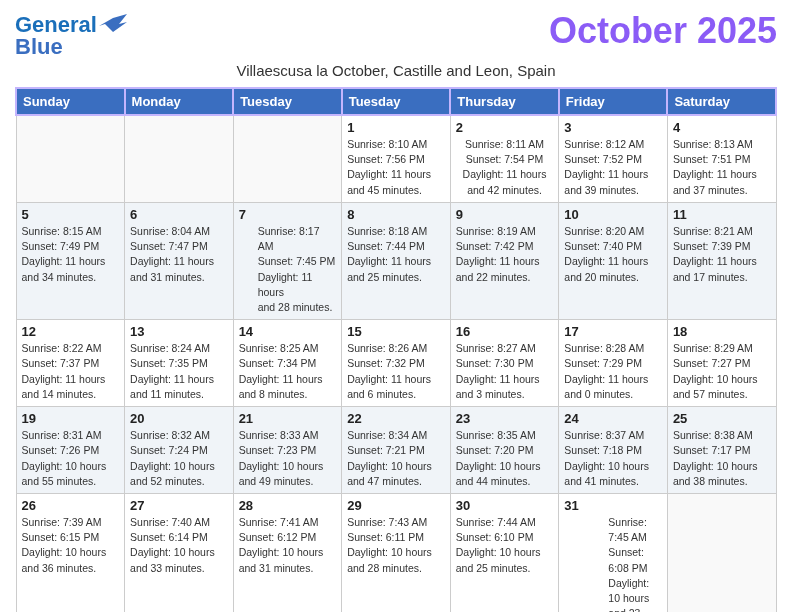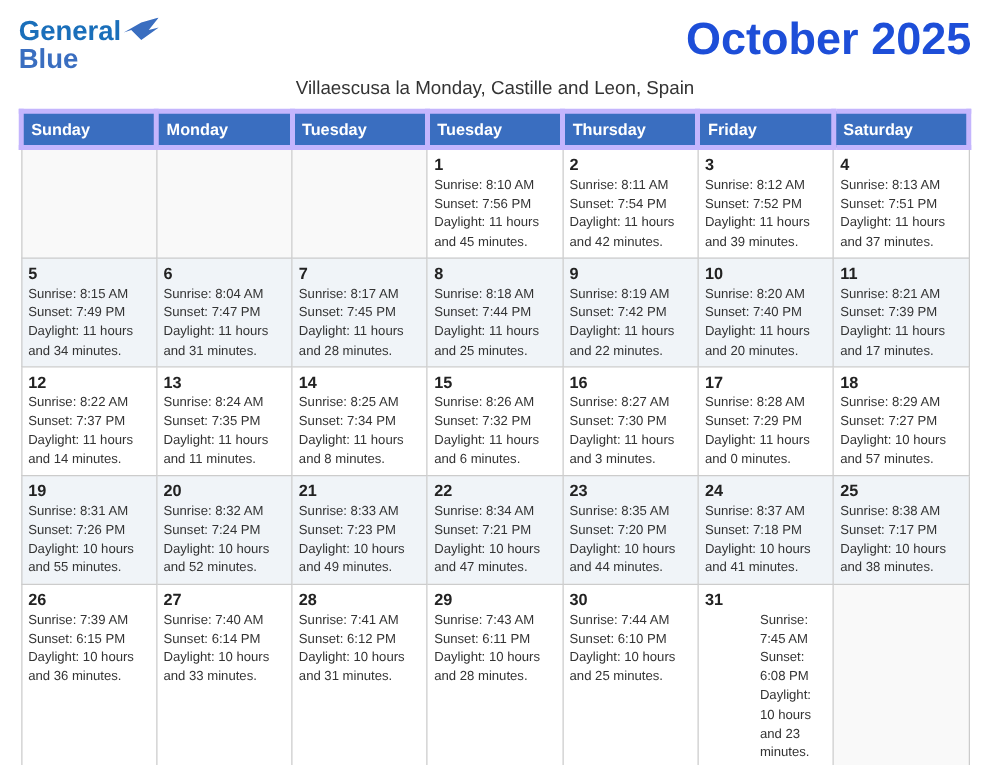--- a/index.html
+++ b/index.html
@@ -35,42 +35,42 @@
       color: #1a6fba;
     }
     .logo-bird {
       width: 28px;
       height: 22px;
       margin-left: 2px;
     }
     .month-title {
       font-size: 36px;
       font-weight: bold;
-      color: #1d4ed8;
+      color: #8b5cf6;
       text-align: right;
       margin-left: 24px;
     }
     .subtitle {
       font-size: 15px;
       color: #333;
       text-align: center;
       margin-bottom: 8px;
     }
     .calendar-table {
       width: 100%;
       border-collapse: collapse;
       table-layout: fixed;
     }
     .calendar-table th {
       background-color: #3a6ec0;
       color: #fff;
       text-align: left;
       padding: 5px 6px;
       font-size: 13px;
-      border: 4px solid #c4b5fd;
+      border: 2px solid #c4b5fd;
     }
     .calendar-table td {
       border: 1px solid #ccc;
       vertical-align: top;
       padding: 4px 5px;
       font-size: 10.5px;
       color: #222;
       height: 85px;
     }
     .calendar-table td.empty {
@@ -105,21 +105,21 @@
           </span>
           <svg class="logo-bird" viewBox="0 0 28 22" xmlns="http://www.w3.org/2000/svg">
             <polygon points="14,4 28,0 20,10 28,8 14,18 6,10 0,12" fill="#3a6ec0"></polygon>
           </svg>
         </div>
         <div class="logo-text" style="color:#3a6ec0;font-size:22px;font-weight:bold;">Blue</div>
       </div>
     </div>
     <div class="month-title">October 2025</div>
   </div>
-  <div class="subtitle">Villaescusa la Monday, Castille and Leon, Spain</div>
+  <div class="subtitle">Villaescusa la October, Castille and Leon, Spain</div>
 
   <table class="calendar-table">
     <thead>
       <tr>
         <th>Sunday</th>
         <th>Monday</th>
         <th>Tuesday</th>
         <th>Tuesday</th>
         <th>Thursday</th>
         <th>Friday</th>
@@ -133,21 +133,21 @@
           <td class="empty"></td>
           <td>
             <span class="day-number">1</span>
             <div class="day-info" style="white-space: pre-line;">Sunrise: 8:10 AM
 Sunset: 7:56 PM
 Daylight: 11 hours
 and 45 minutes.</div>
           </td>
           <td>
             <span class="day-number">2</span>
-            <div class="day-info" style="white-space: pre-line;">Sunrise: 8:11 AM
+            <div class="day-info" style="white-space: pre-line; text-align: center;">Sunrise: 8:11 AM
 Sunset: 7:54 PM
 Daylight: 11 hours
 and 42 minutes.</div>
           </td>
           <td>
             <span class="day-number">3</span>
             <div class="day-info" style="white-space: pre-line;">Sunrise: 8:12 AM
 Sunset: 7:52 PM
 Daylight: 11 hours
 and 39 minutes.</div>
@@ -170,21 +170,21 @@
           </td>
           <td>
             <span class="day-number">6</span>
             <div class="day-info" style="white-space: pre-line;">Sunrise: 8:04 AM
 Sunset: 7:47 PM
 Daylight: 11 hours
 and 31 minutes.</div>
           </td>
           <td>
             <span class="day-number">7</span>
-            <div class="day-info" style="white-space: pre-line;">Sunrise: 8:17 AM
+            <div class="day-info" style="white-space: pre-line; margin-left: 19px;">Sunrise: 8:17 AM
 Sunset: 7:45 PM
 Daylight: 11 hours
 and 28 minutes.</div>
           </td>
           <td>
             <span class="day-number">8</span>
             <div class="day-info" style="white-space: pre-line;">Sunrise: 8:18 AM
 Sunset: 7:44 PM
 Daylight: 11 hours
 and 25 minutes.</div>

